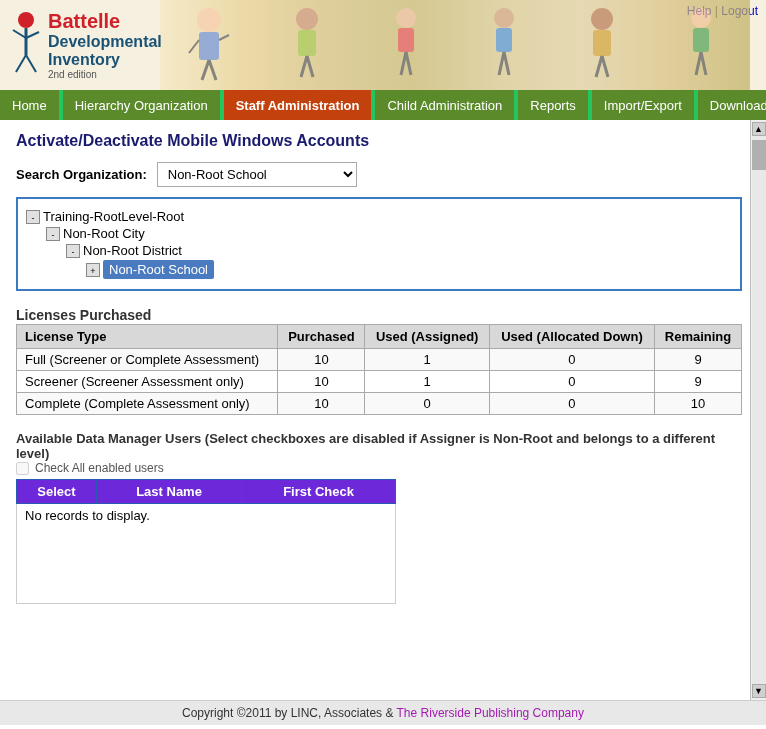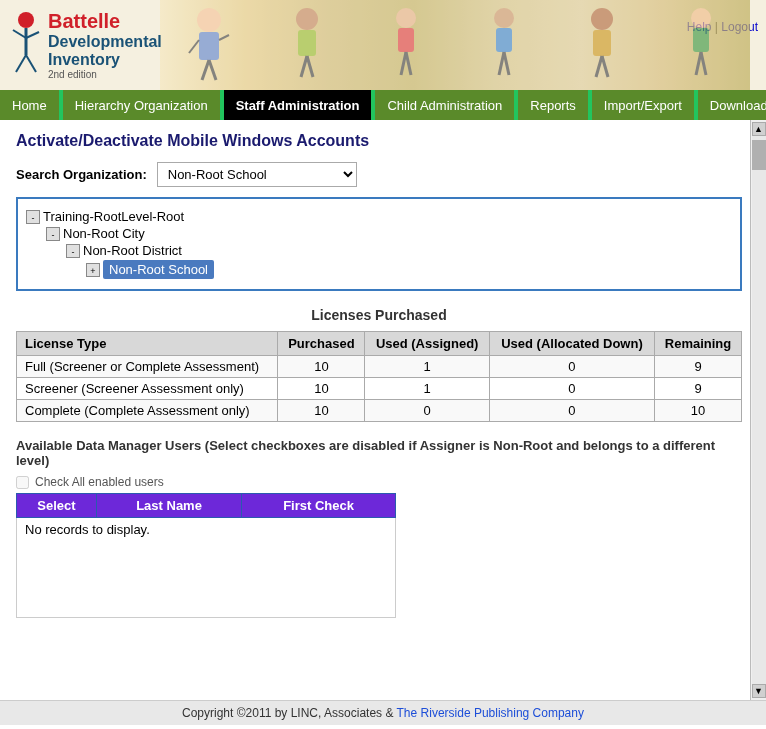--- a/index.html
+++ b/index.html
@@ -23,21 +23,21 @@
     .logo-text {
       display: flex;
       flex-direction: column;
       margin-left: 4px;
     }
     .logo-battelle { color: #d0202a; font-size: 20px; font-weight: bold; }
     .logo-dev { color: #1a5276; font-size: 16px; font-weight: bold; line-height: 1.1; }
     .logo-edition { color: #555; font-size: 10px; }
     .header-links {
       position: absolute;
-      top: 20px;
+      top: 4px;
       right: 8px;
       font-size: 12px;
       color: #333;
     }
     .header-links a { color: #0000cc; text-decoration: none; }
 
     
     .nav-bar {
       background: #5a8a2a;
       display: flex;
@@ -48,21 +48,21 @@
       color: #fff;
       padding: 0 12px;
       display: flex;
       align-items: center;
       cursor: pointer;
       font-size: 13px;
       white-space: nowrap;
       text-decoration: none;
       border-right: 4px solid #22c55e;
     }
-    .nav-item.active { background: #000000; font-weight: bold; }
+    .nav-item.active { background: #c2410c; font-weight: bold; }
 
     
     .content {
       padding: 12px 16px;
       min-height: 580px;
     }
     .page-title {
       font-size: 16px;
       font-weight: bold;
       color: #1a1a6e;
@@ -104,22 +104,21 @@
       color: #fff;
       padding: 2px 6px;
       border-radius: 2px;
     }
 
     
     .section-title {
       font-size: 14px;
       font-weight: bold;
       color: #333;
-      margin-bottom: 8px;
-      text-align: center;
+      margin-bottom: 1px;
     }
     .licenses-table {
       width: 100%;
       border-collapse: collapse;
       margin-bottom: 16px;
     }
     .licenses-table th {
       background: #d8d8d8;
       border: 1px solid #aaa;
       padding: 4px 8px;
@@ -134,21 +133,21 @@
       font-size: 13px;
     }
     .licenses-table td:first-child { text-align: left; }
     .licenses-table tr:nth-child(odd) td { background: #f9f9f9; }
 
     
     .users-section-title {
       font-size: 13px;
       font-weight: bold;
       color: #333;
-      margin-bottom: 7px;
+      margin-bottom: 0;
       max-width: 700px;
     }
     .check-all-row {
       display: flex;
       align-items: center;
       gap: 6px;
       margin-bottom: 4px;
       font-size: 12px;
       color: #555;
     }
@@ -175,21 +174,21 @@
 
     
     .footer {
       background: #e8e8e8;
       border-top: 1px solid #ccc;
       text-align: center;
       padding: 5px;
       font-size: 12px;
       color: #333;
     }
-    .footer a { color: #1d4ed8; text-decoration: none; margin-top: 40px; }
+    .footer a { color: #a21caf; text-decoration: none; margin-top: 40px; }
 
     
     .figure-icon {
       display: inline-block;
       width: 14px;
       height: 14px;
       border: 1px solid #888;
       background: #e0e0e0;
       font-size: 9px;
       line-height: 14px;

